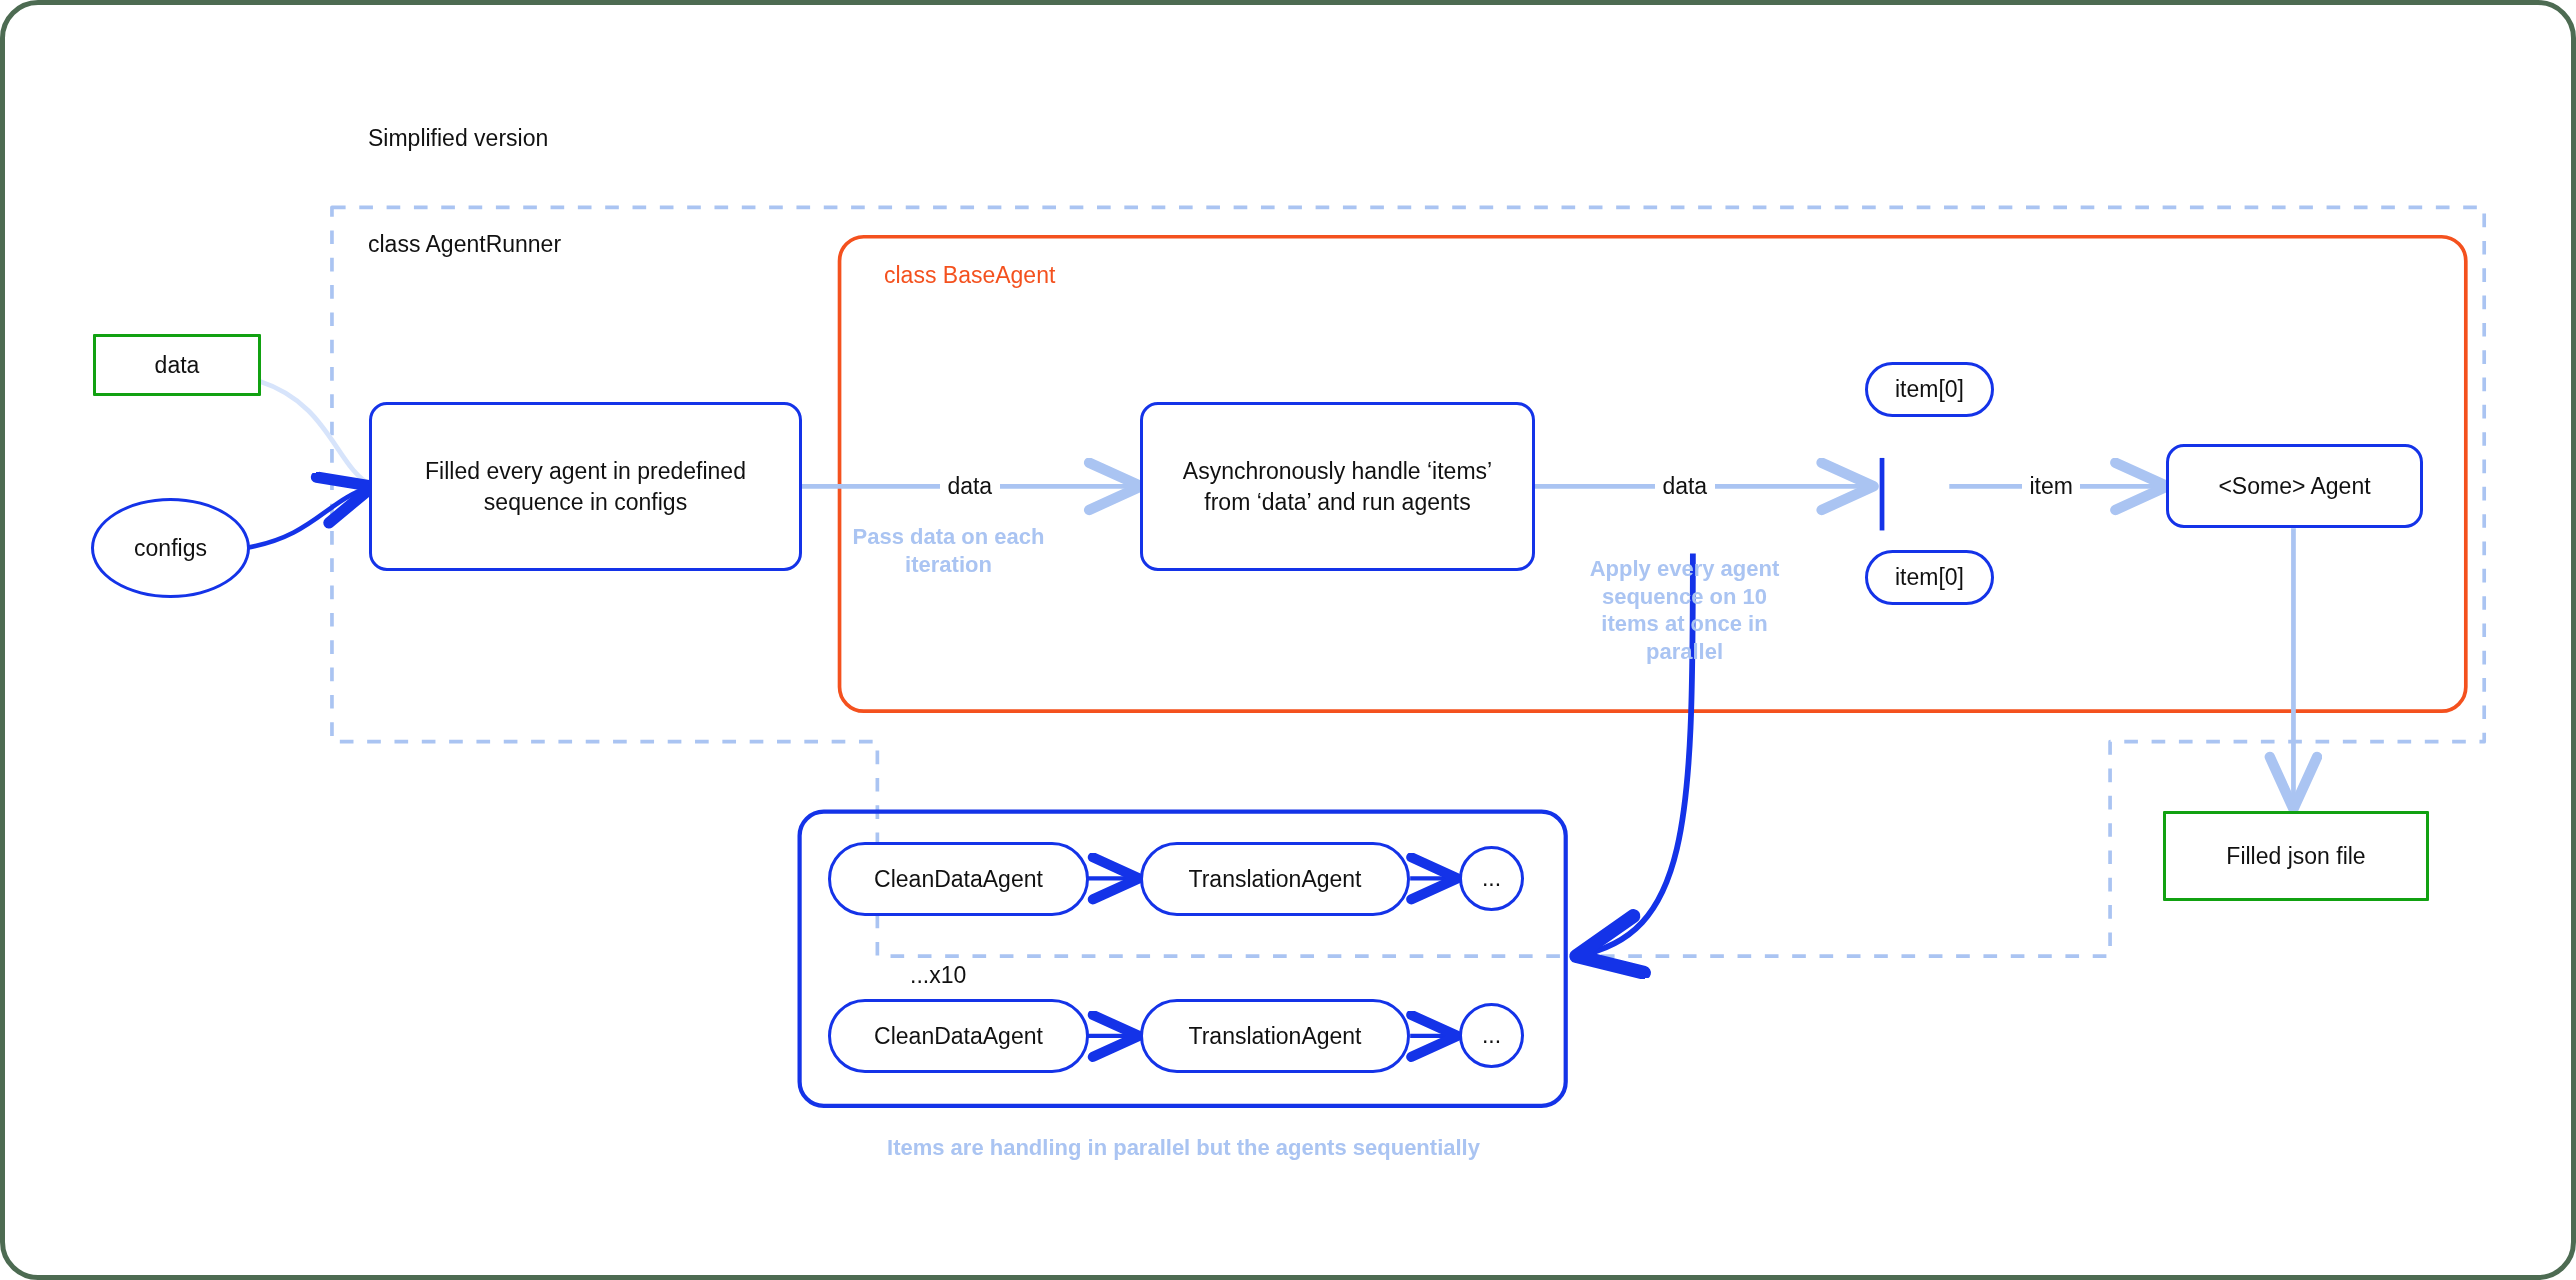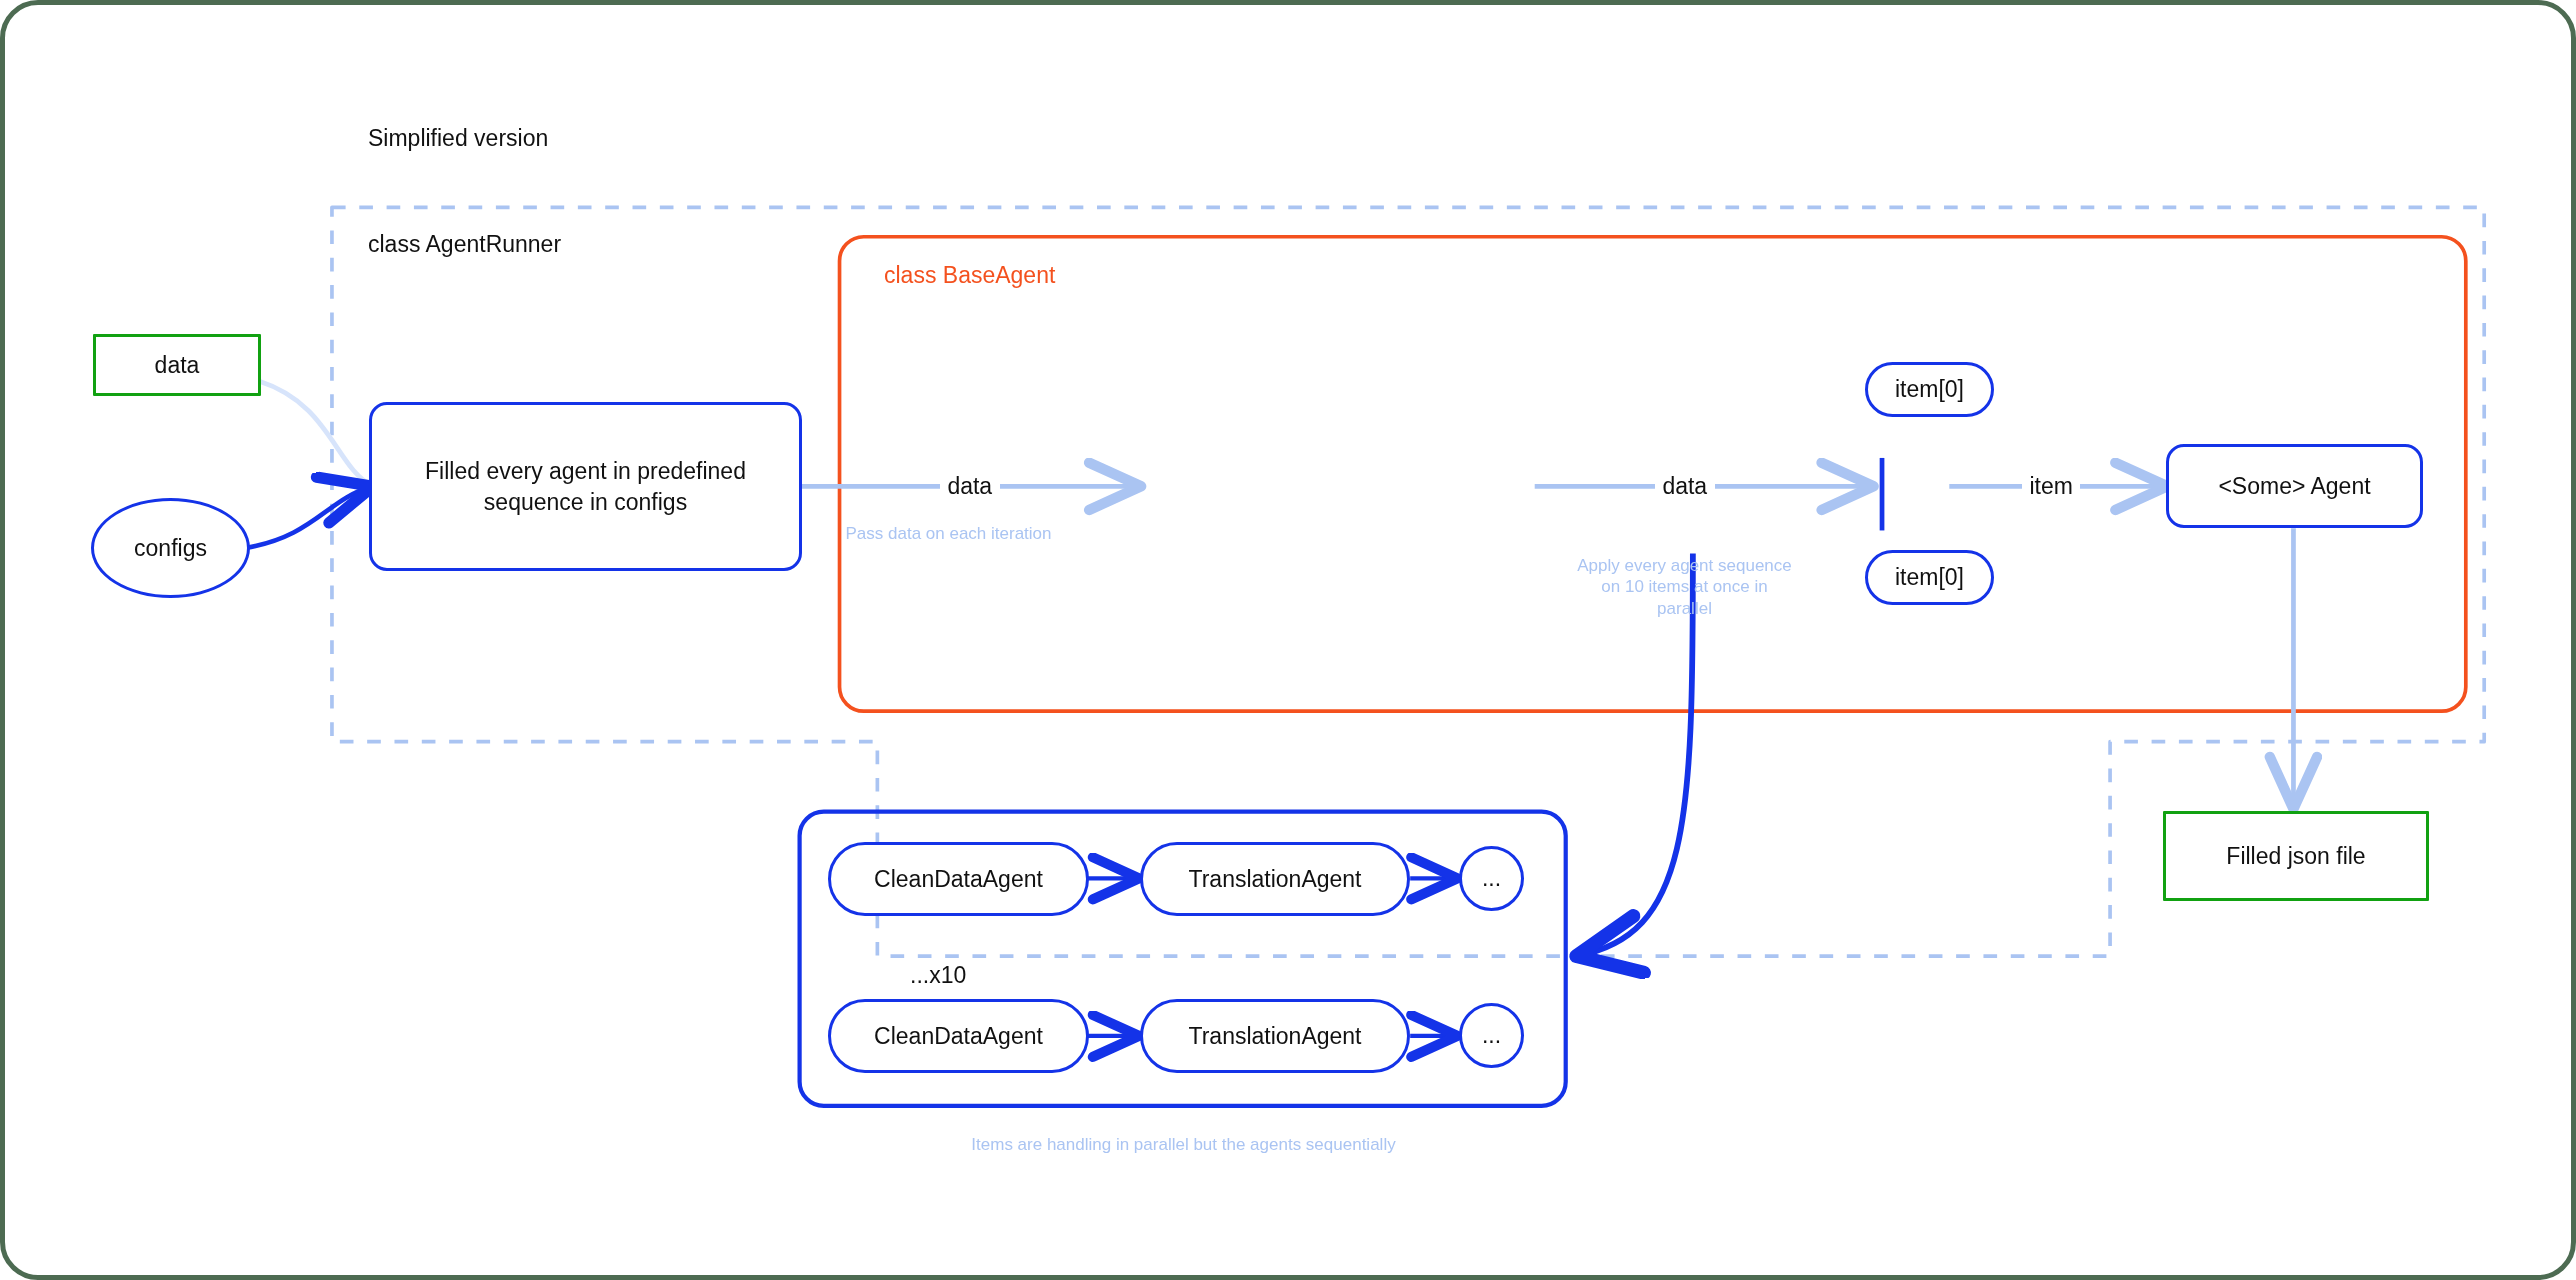--- a/index.html
+++ b/index.html
@@ -73,21 +73,21 @@
   }
   .edge-label {
     position: absolute;
     background: #ffffff;
     color: #111111;
     padding: 0 7.4px;
     white-space: pre;
   }
   .fs-big { font-size: 23px; }
   .fs-node { font-size: 23px; line-height: 1.32; }
-  .fs-small { font-size: 17px; }
+  .fs-small { font-size: 22px; font-weight: bold; }
   .fs-title { font-size: 23px; }
 </style>
 </head>
 <body>
 
 <div id="page">
   <div id="canvas">
 
     <svg class="layer" viewBox="0 0 4902 2436">
       <defs>
@@ -143,20 +143,23 @@
     </div>
 
     <div class="node round-blue fs-node" style="left:364px; top:397px; width:433px; height:169px; padding:0 28px;">
       <span>Filled every agent in predefined sequence in configs</span>
     </div>
 
     <div class="edge-label fs-big" style="left:935px; top:468px;">data</div>
 
     <div class="label-muted fs-small" style="left:836px; top:518px; width:215px;">Pass data on each iteration</div>
 
+    <div class="node round-blue fs-node" style="left:1135px; top:397px; width:395px; height:169px; padding:0 21px;">
+      <span>Asynchronously handle ‘items’ from ‘data’ and run agents</span>
+    </div>
 
     <div class="edge-label fs-big" style="left:1650px; top:468px;">data</div>
 
     <div class="label-muted fs-small" style="left:1569px; top:518px; width:221px;margin-top:32px;">Apply every agent sequence on 10 items at once in parallel</div>
 
     <div class="node pill-blue fs-big" style="left:1860px; top:357px; width:129px; height:55px;">
       <span>item[0]</span>
     </div>
 
     <div class="node pill-blue fs-big" style="left:1860px; top:545px; width:129px; height:55px;">

